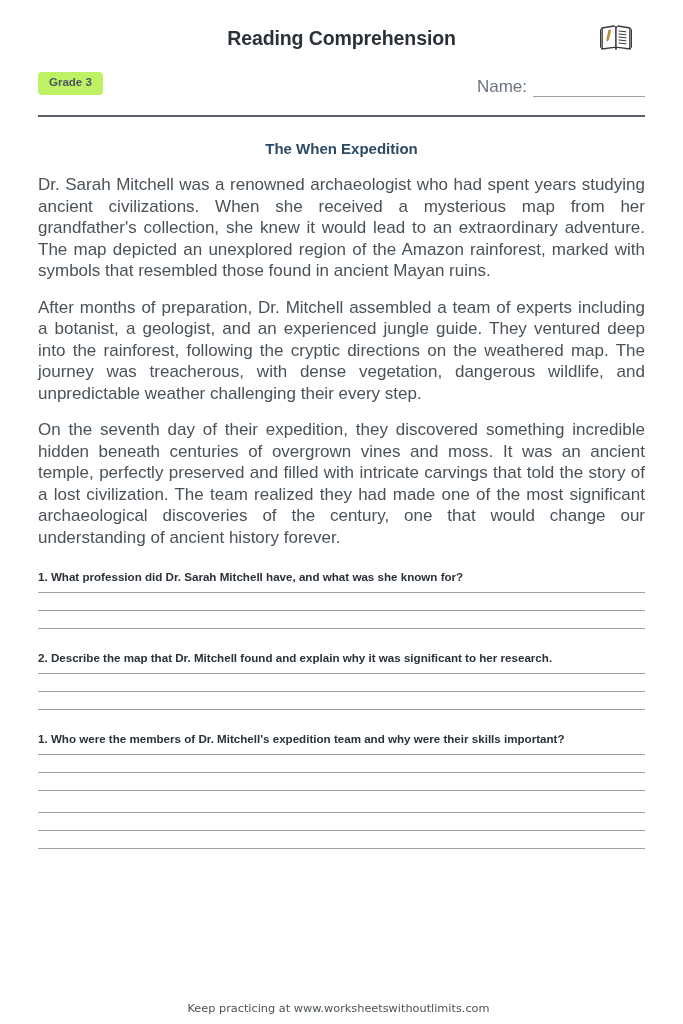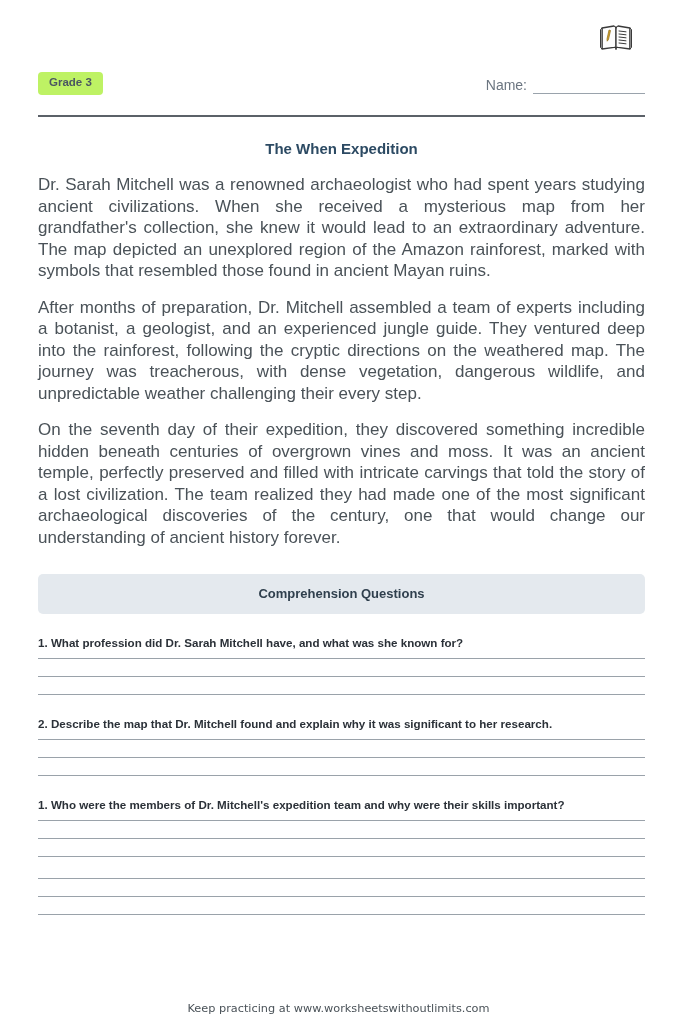--- a/index.html
+++ b/index.html
@@ -68,21 +68,21 @@
     border-radius: 4px;
     line-height: 1;
   }
   .name-field {
     position: absolute;
     right: 0;
     top: 5px;
     display: flex;
     align-items: flex-end;
     gap: 6px;
-    font-size: 14px;
+    font-size: 17px;
     color: #6b7580;
   }
   .name-label { line-height: 1.2; }
   .name-blank {
     width: 112px;
     border-bottom: 1.4px solid #9aa3ac;
     height: 13px;
   }
 
   .header-rule {
@@ -154,20 +154,21 @@
     color: #4a5258;
     font-family: "DejaVu Sans", sans-serif;
   }
 </style>
 </head>
 <body>
 
 <div class="page">
 
   <div class="header-row">
+    <div class="worksheet-title">Reading Comprehension</div>
     <div class="book-icon">
       <svg width="34" height="34" viewBox="0 0 34 34" aria-hidden="true">
         <path d="M3 7 L15 5 Q17 5.6 17 8 L17 28 Q17 26 15 26.4 L3 28 Z" fill="#fdfdfd" stroke="#3a3a3a" stroke-width="1.3" stroke-linejoin="round"></path>
         <path d="M31 7 L19 5 Q17 5.6 17 8 L17 28 Q17 26 19 26.4 L31 28 Z" fill="#fdfdfd" stroke="#3a3a3a" stroke-width="1.3" stroke-linejoin="round"></path>
         <path d="M1.5 8.5 L3 7 L3 28 L1.5 26.5 Z" fill="#d9d9d9" stroke="#3a3a3a" stroke-width="1"></path>
         <path d="M32.5 8.5 L31 7 L31 28 L32.5 26.5 Z" fill="#d9d9d9" stroke="#3a3a3a" stroke-width="1"></path>
         <path d="M11.5 9.5 L9.5 18.5 L8.2 20.2 L8 18 L10 9 Z" fill="#d9a227" stroke="#8a6a16" stroke-width="0.7" stroke-linejoin="round"></path>
         <g stroke="#3a3a3a" stroke-width="1" stroke-linecap="round">
           <line x1="20" y1="10" x2="27" y2="10.8"></line>
           <line x1="20" y1="13" x2="27" y2="13.8"></line>
@@ -189,21 +190,20 @@
 
   <div class="header-rule"></div>
 
   <div class="story">
     <div class="story-title">The When Expedition</div>
     <p class="story-paragraph">Dr. Sarah Mitchell was a renowned archaeologist who had spent years studying ancient civilizations. When she received a mysterious map from her grandfather's collection, she knew it would lead to an extraordinary adventure. The map depicted an unexplored region of the Amazon rainforest, marked with symbols that resembled those found in ancient Mayan ruins.</p>
     <p class="story-paragraph">After months of preparation, Dr. Mitchell assembled a team of experts including a botanist, a geologist, and an experienced jungle guide. They ventured deep into the rainforest, following the cryptic directions on the weathered map. The journey was treacherous, with dense vegetation, dangerous wildlife, and unpredictable weather challenging their every step.</p>
     <p class="story-paragraph">On the seventh day of their expedition, they discovered something incredible hidden beneath centuries of overgrown vines and moss. It was an ancient temple, perfectly preserved and filled with intricate carvings that told the story of a lost civilization. The team realized they had made one of the most significant archaeological discoveries of the century, one that would change our understanding of ancient history forever.</p>
   </div>
 
-  <div class="questions-banner">Comprehension Questions</div>
 
   <div class="question-block">
     <div class="question-text">1. What profession did Dr. Sarah Mitchell have, and what was she known for?</div>
     <div class="answer-lines">
       <div class="answer-line"></div>
       <div class="answer-line"></div>
       <div class="answer-line"></div>
     </div>
   </div>
 

